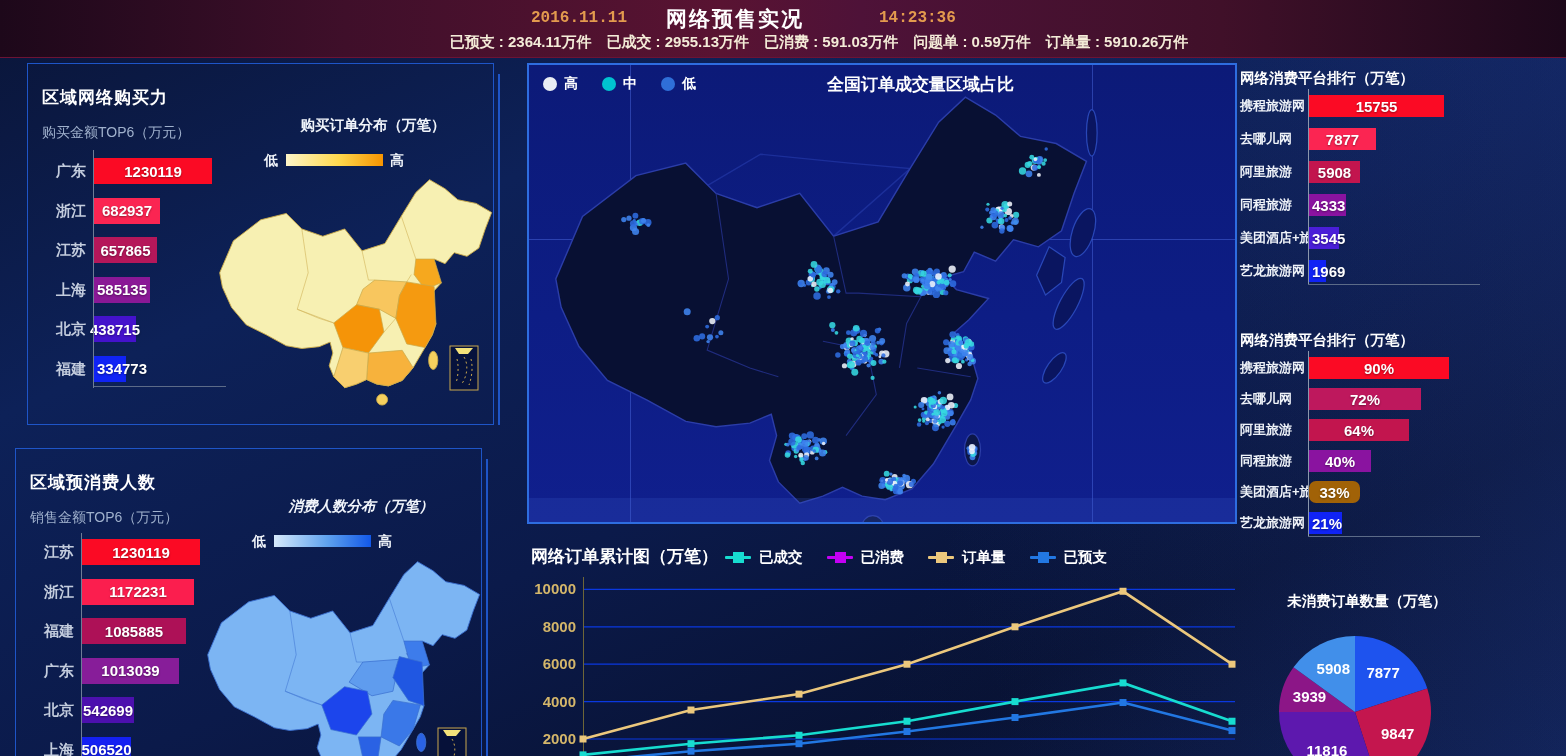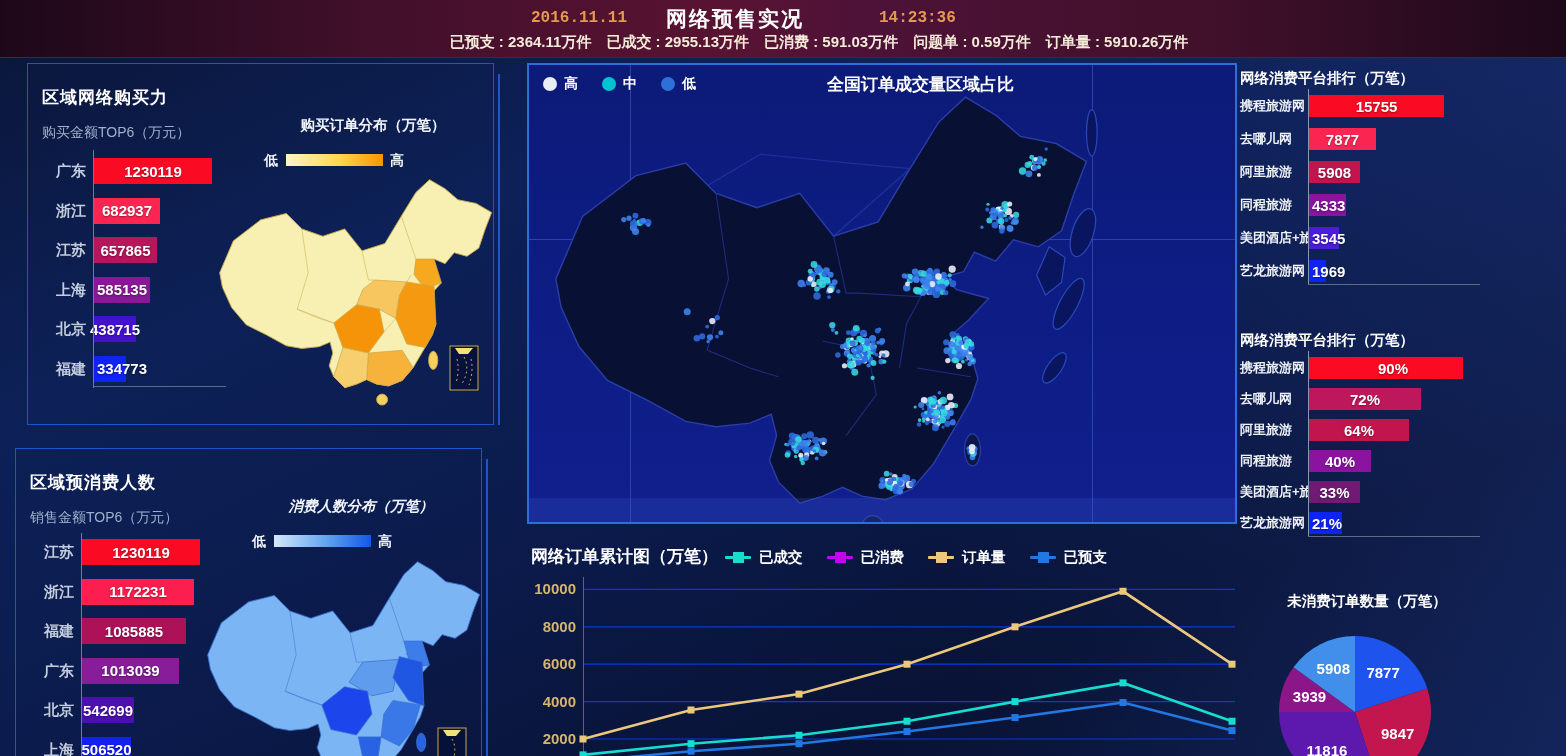--- a/index.html
+++ b/index.html
@@ -1053,21 +1053,21 @@
       </div>
     <div class="vaxis" style="left:1308px;top:89px;height:195px;background:#8a97ad;"></div>
     <div class="haxis" style="left:1308px;top:284px;width:172px;"></div>
   </div>
 
   <div>
     <div class="r-title" style="left:1240px;top:331px;">网络消费平台排行（万笔）</div>
     <div class="hchart rank" id="bars-r2" style="left:1240px;top:325px;width:320px;height:225px;">
         <div class="hrow" style="top: 32px; height: 22px;">
           <div class="hlabel" style="width: 61px; line-height: 22px;">携程旅游网</div>
-          <div class="hbar" style="left: 69px; width: 140px; background: rgb(251, 10, 36); padding-left: 14px;">
+          <div class="hbar" style="left: 69px; width: 140px; background: rgb(251, 10, 36);">
             <span class="hval">90%</span>
           </div>
         </div>
         <div class="hrow" style="top: 63px; height: 22px;">
           <div class="hlabel" style="width: 61px; line-height: 22px;">去哪儿网</div>
           <div class="hbar" style="left: 69px; width: 112px; background: #be185d;">
             <span class="hval">72%</span>
           </div>
         </div>
         <div class="hrow" style="top: 94px; height: 22px;">
@@ -1077,21 +1077,21 @@
           </div>
         </div>
         <div class="hrow" style="top: 125px; height: 22px;">
           <div class="hlabel" style="width: 61px; line-height: 22px;">同程旅游</div>
           <div class="hbar" style="left: 69px; width: 62px; background: rgb(138, 19, 160);">
             <span class="hval">40%</span>
           </div>
         </div>
         <div class="hrow" style="top: 156px; height: 22px;">
           <div class="hlabel" style="width: 61px; line-height: 22px;">美团酒店+旅游</div>
-          <div class="hbar" style="left: 69px; width: 51px; background: #701a75;">
+          <div class="hbar" style="left: 69px; width: 51px; background: #a16207; border-radius: 7px;">
             <span class="hval">33%</span>
           </div>
         </div>
         <div class="hrow" style="top: 187px; height: 22px;">
           <div class="hlabel" style="width: 61px; line-height: 22px;">艺龙旅游网</div>
           <div class="hbar tiny" style="left: 69px; width: 33px; background: rgb(16, 35, 245);">
             <span class="hval">21%</span>
           </div>
         </div>
       </div>

